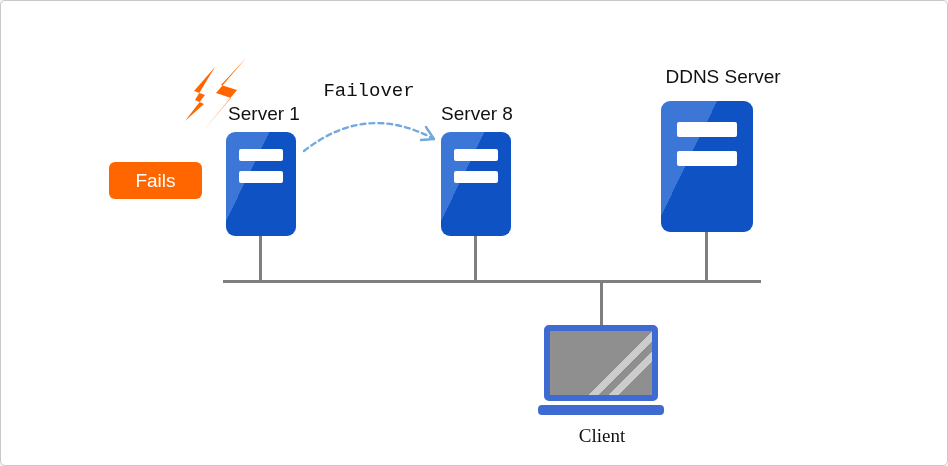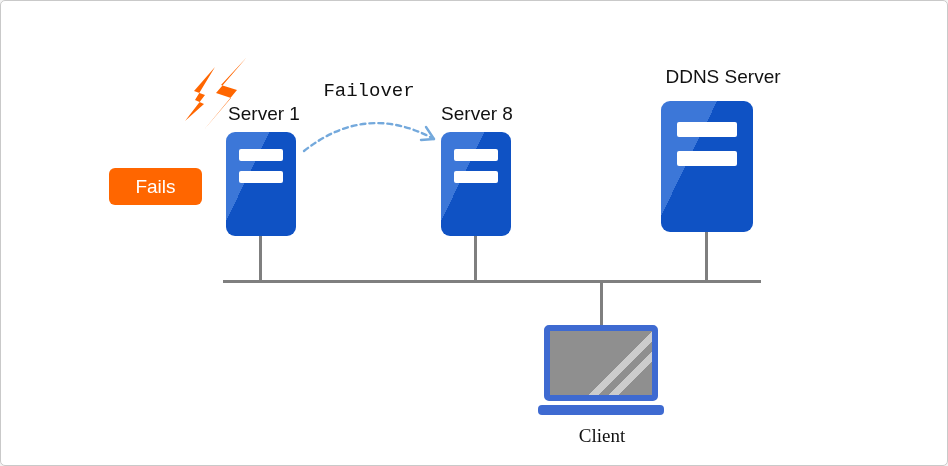--- a/index.html
+++ b/index.html
@@ -38,21 +38,21 @@
   .server.small .bar.b2{top:39px;}
   .server.large{width:92px;height:131px;}
   .server.large .bar{left:16px;width:60px;height:15px;}
   .server.large .bar.b1{top:21px;}
   .server.large .bar.b2{top:50px;}
   
   .hline,.vline{position:absolute;background:#7f7f7f;}
   
   .badge{
     position:absolute;
-    left:108px;top:167px;
+    left:108px;top:161px;
     width:93px;height:37px;
     background:#ff6600;
     border-radius:6px;
     color:#ffffff;
     font-size:19px;
     display:flex;align-items:center;justify-content:center;
   }
   
   .laptop-screen{
     position:absolute;

